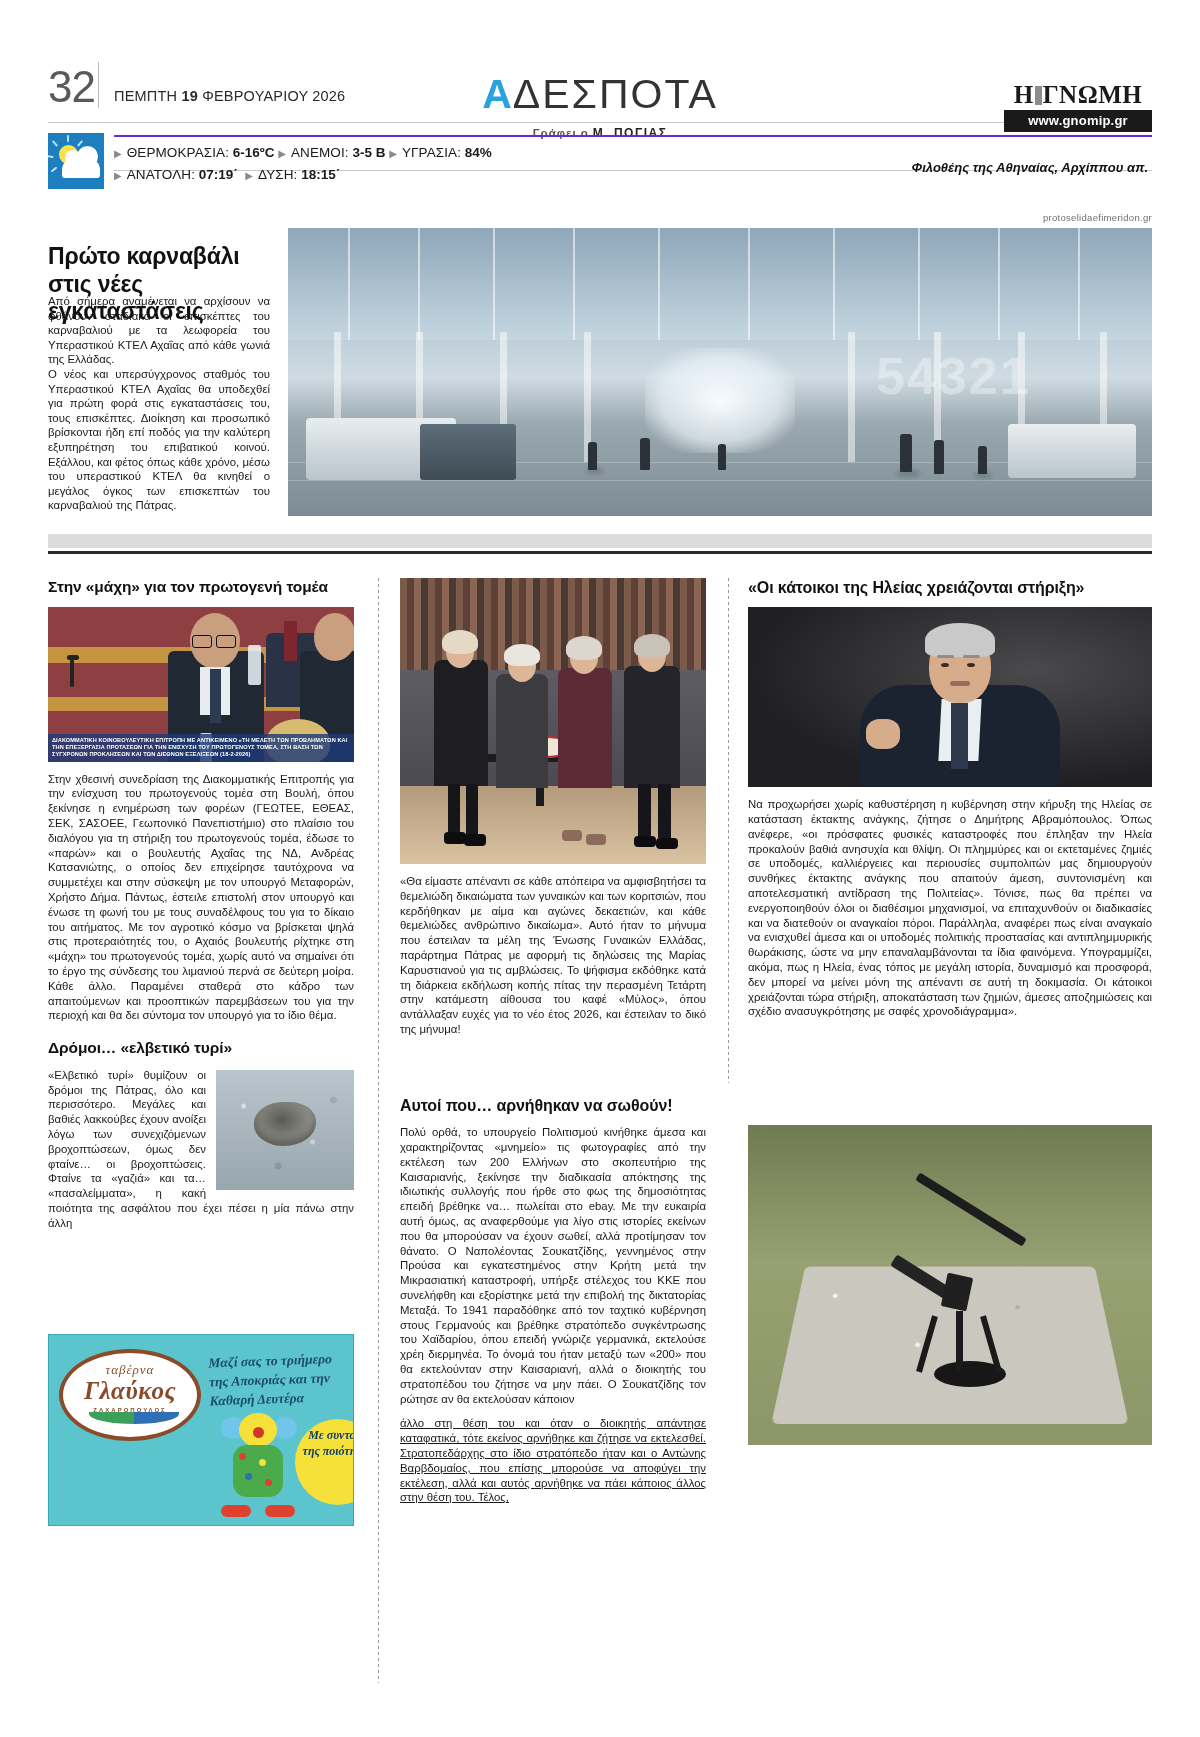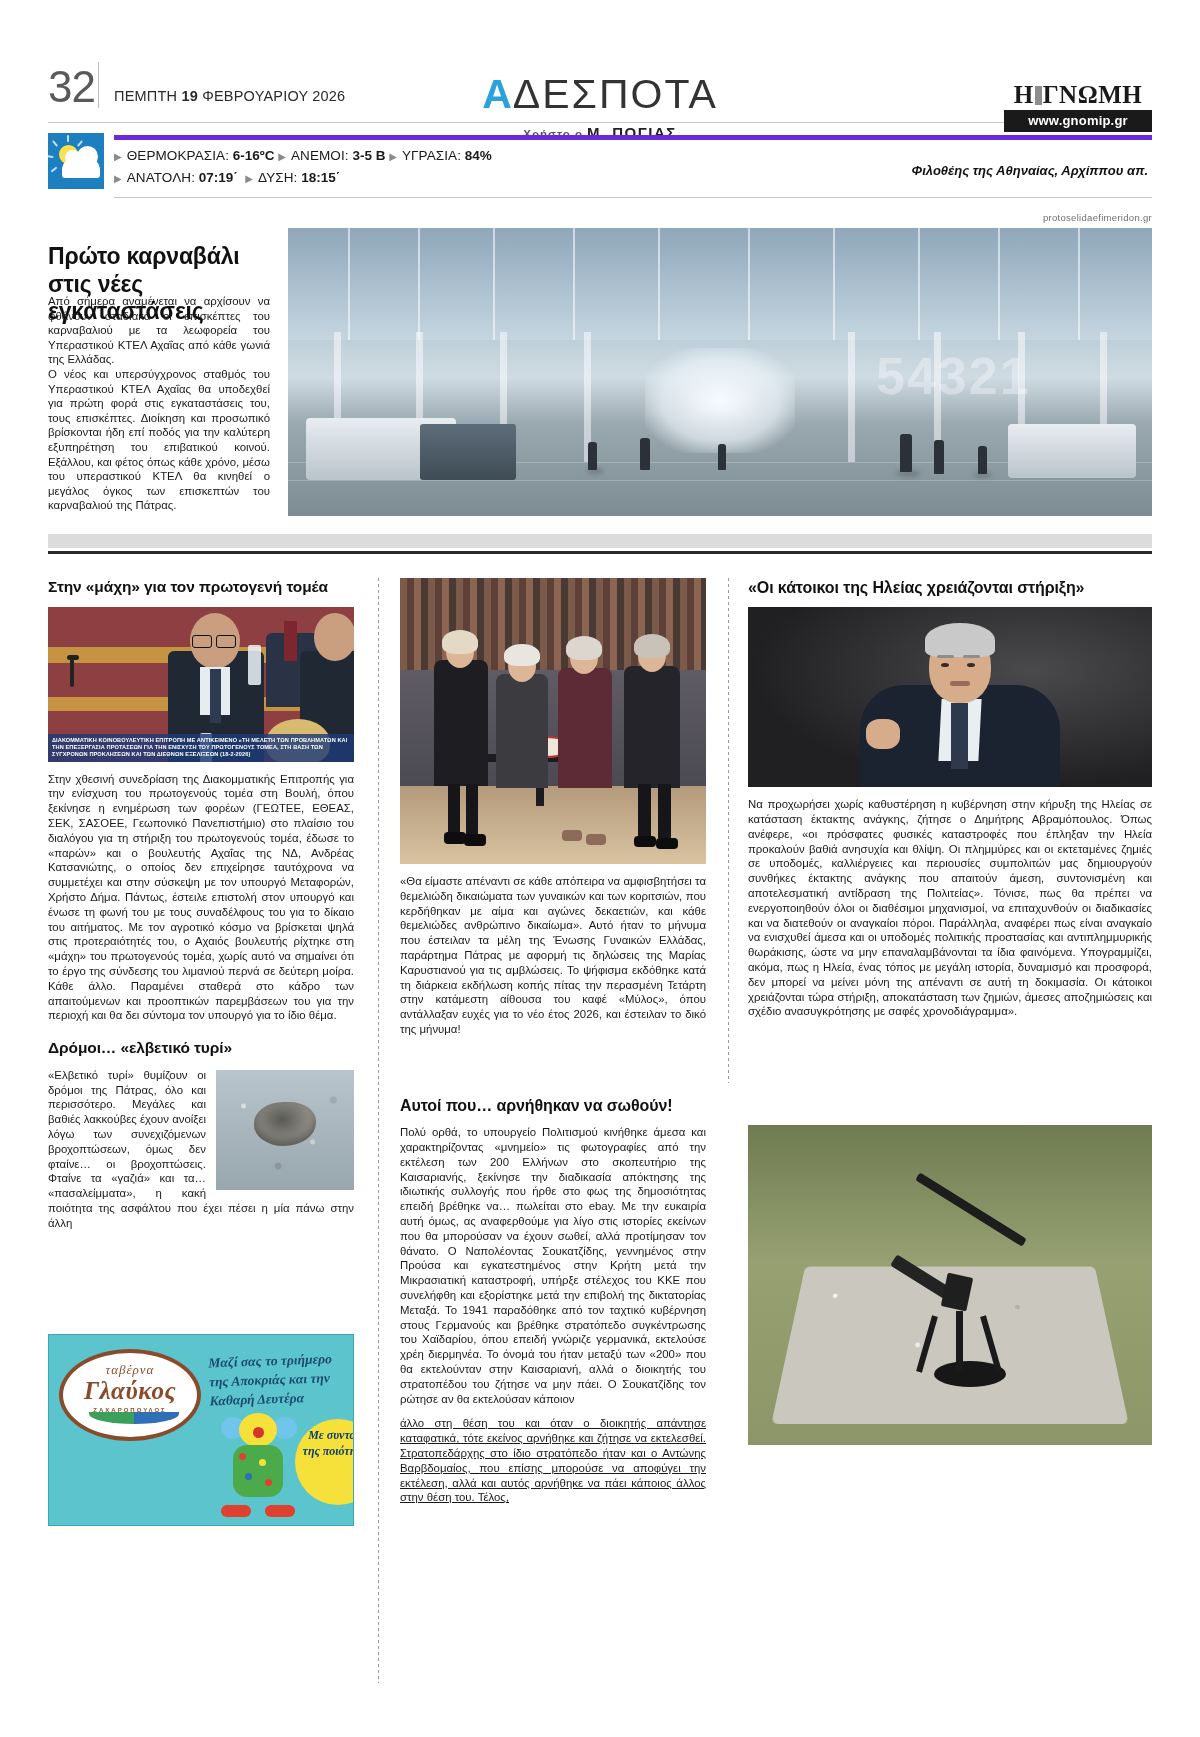--- a/index.html
+++ b/index.html
@@ -38,21 +38,21 @@
     display:inline-block;
     color:#1a1a1a;
   }
   .adespota .word .a1 { color:#2aa3dd; font-weight:700; }
   .adespota .word .rest { color:#333; font-weight:300; letter-spacing:2px; }
   .byline {
     position:absolute; left:0; right:0; top:124px; text-align:center;
     font-size:14px; color:#222;
   }
   .byline .sm { font-size:11.5px; letter-spacing:1px; color:#555; font-weight:600; }
-  .byline .nm { font-size:15px; font-weight:700; letter-spacing:1.5px;margin-top:48px; }
+  .byline .nm { font-size:12px; font-weight:700; letter-spacing:1.5px;margin-top:48px; }
 
   .logo {
     position:absolute; right:48px; top:82px; width:148px;
   }
   .logo .lg1 {
     font-family:"Liberation Serif", serif;
     font-size:25px; font-weight:700; letter-spacing:.5px; color:#1a1a1a;
     line-height:1; text-align:center; white-space:nowrap;
   }
   .logo .lg1 .bar { display:inline-block; width:7px; height:19px; background:#8d8d8d; vertical-align:-2px; margin:0 1px; }
@@ -68,22 +68,22 @@
     position:absolute; left:0; top:0; width:56px; height:56px;
     background:#1d7fc0; overflow:hidden;
   }
   .wxicon .sun { position:absolute; left:11px; top:12px; width:19px; height:19px; border-radius:50%; background:#ffe14d; }
   .wxicon .ray { position:absolute; background:#bfe3f7; width:2px; height:7px; border-radius:1px; }
   .wxicon .cloud { position:absolute; left:14px; top:25px; width:38px; height:20px; background:#fff; border-radius:12px 12px 3px 3px; }
   .wxicon .cloud:before { content:""; position:absolute; left:3px; top:-8px; width:16px; height:16px; background:#fff; border-radius:50%; }
   .wxicon .cloud:after { content:""; position:absolute; left:15px; top:-12px; width:21px; height:21px; background:#fff; border-radius:50%; }
 
   .wxbox {
-    position:absolute; left:66px; right:0; top:2px; height:63px;
-    border-top:5px solid #6d28d9; border-bottom:1px solid #c8c8c8;
+    position:absolute; left:66px; right:0; top:2px; height:36px;
+    border-top:2px solid #6d28d9; border-bottom:1px solid #c8c8c8;
     padding-top:5px;
   }
   .wxline { font-size:13.5px; color:#1a1a1a; line-height:21px; white-space:nowrap; }
   .wxline .tri { color:#8a8a8a; font-size:10px; margin:0 5px 0 0; }
   .wxline .lbl { letter-spacing:.1px; }
   .wxline .val { font-weight:700; }
   .saints {
     position:absolute; right:4px; top:23px;
     font-size:13px; font-style:italic; font-weight:700; color:#111;
     white-space:nowrap;
@@ -287,21 +287,21 @@
 
     <div class="adespota">
       <span class="word">
         <span class="a1">Α</span><span class="rest">ΔΕΣΠΟΤΑ</span>
       </span>
     </div>
 
     <div class="hrule-top"></div>
 
     <div class="byline">
-      <span class="sm">Χρήστο ο</span>
+      <span class="sm">Γράφει ο</span>
       <span class="nm">Μ. ΠΟΓΙΑΣ</span>
     </div>
 
     <div class="logo">
       <div class="lg1"><span>Η</span><span class="bar"></span><span>ΓΝΩΜΗ</span></div>
       <div class="lg2">www.gnomip.gr</div>
     </div>
   </div>
 
   <div class="wxwrap">

